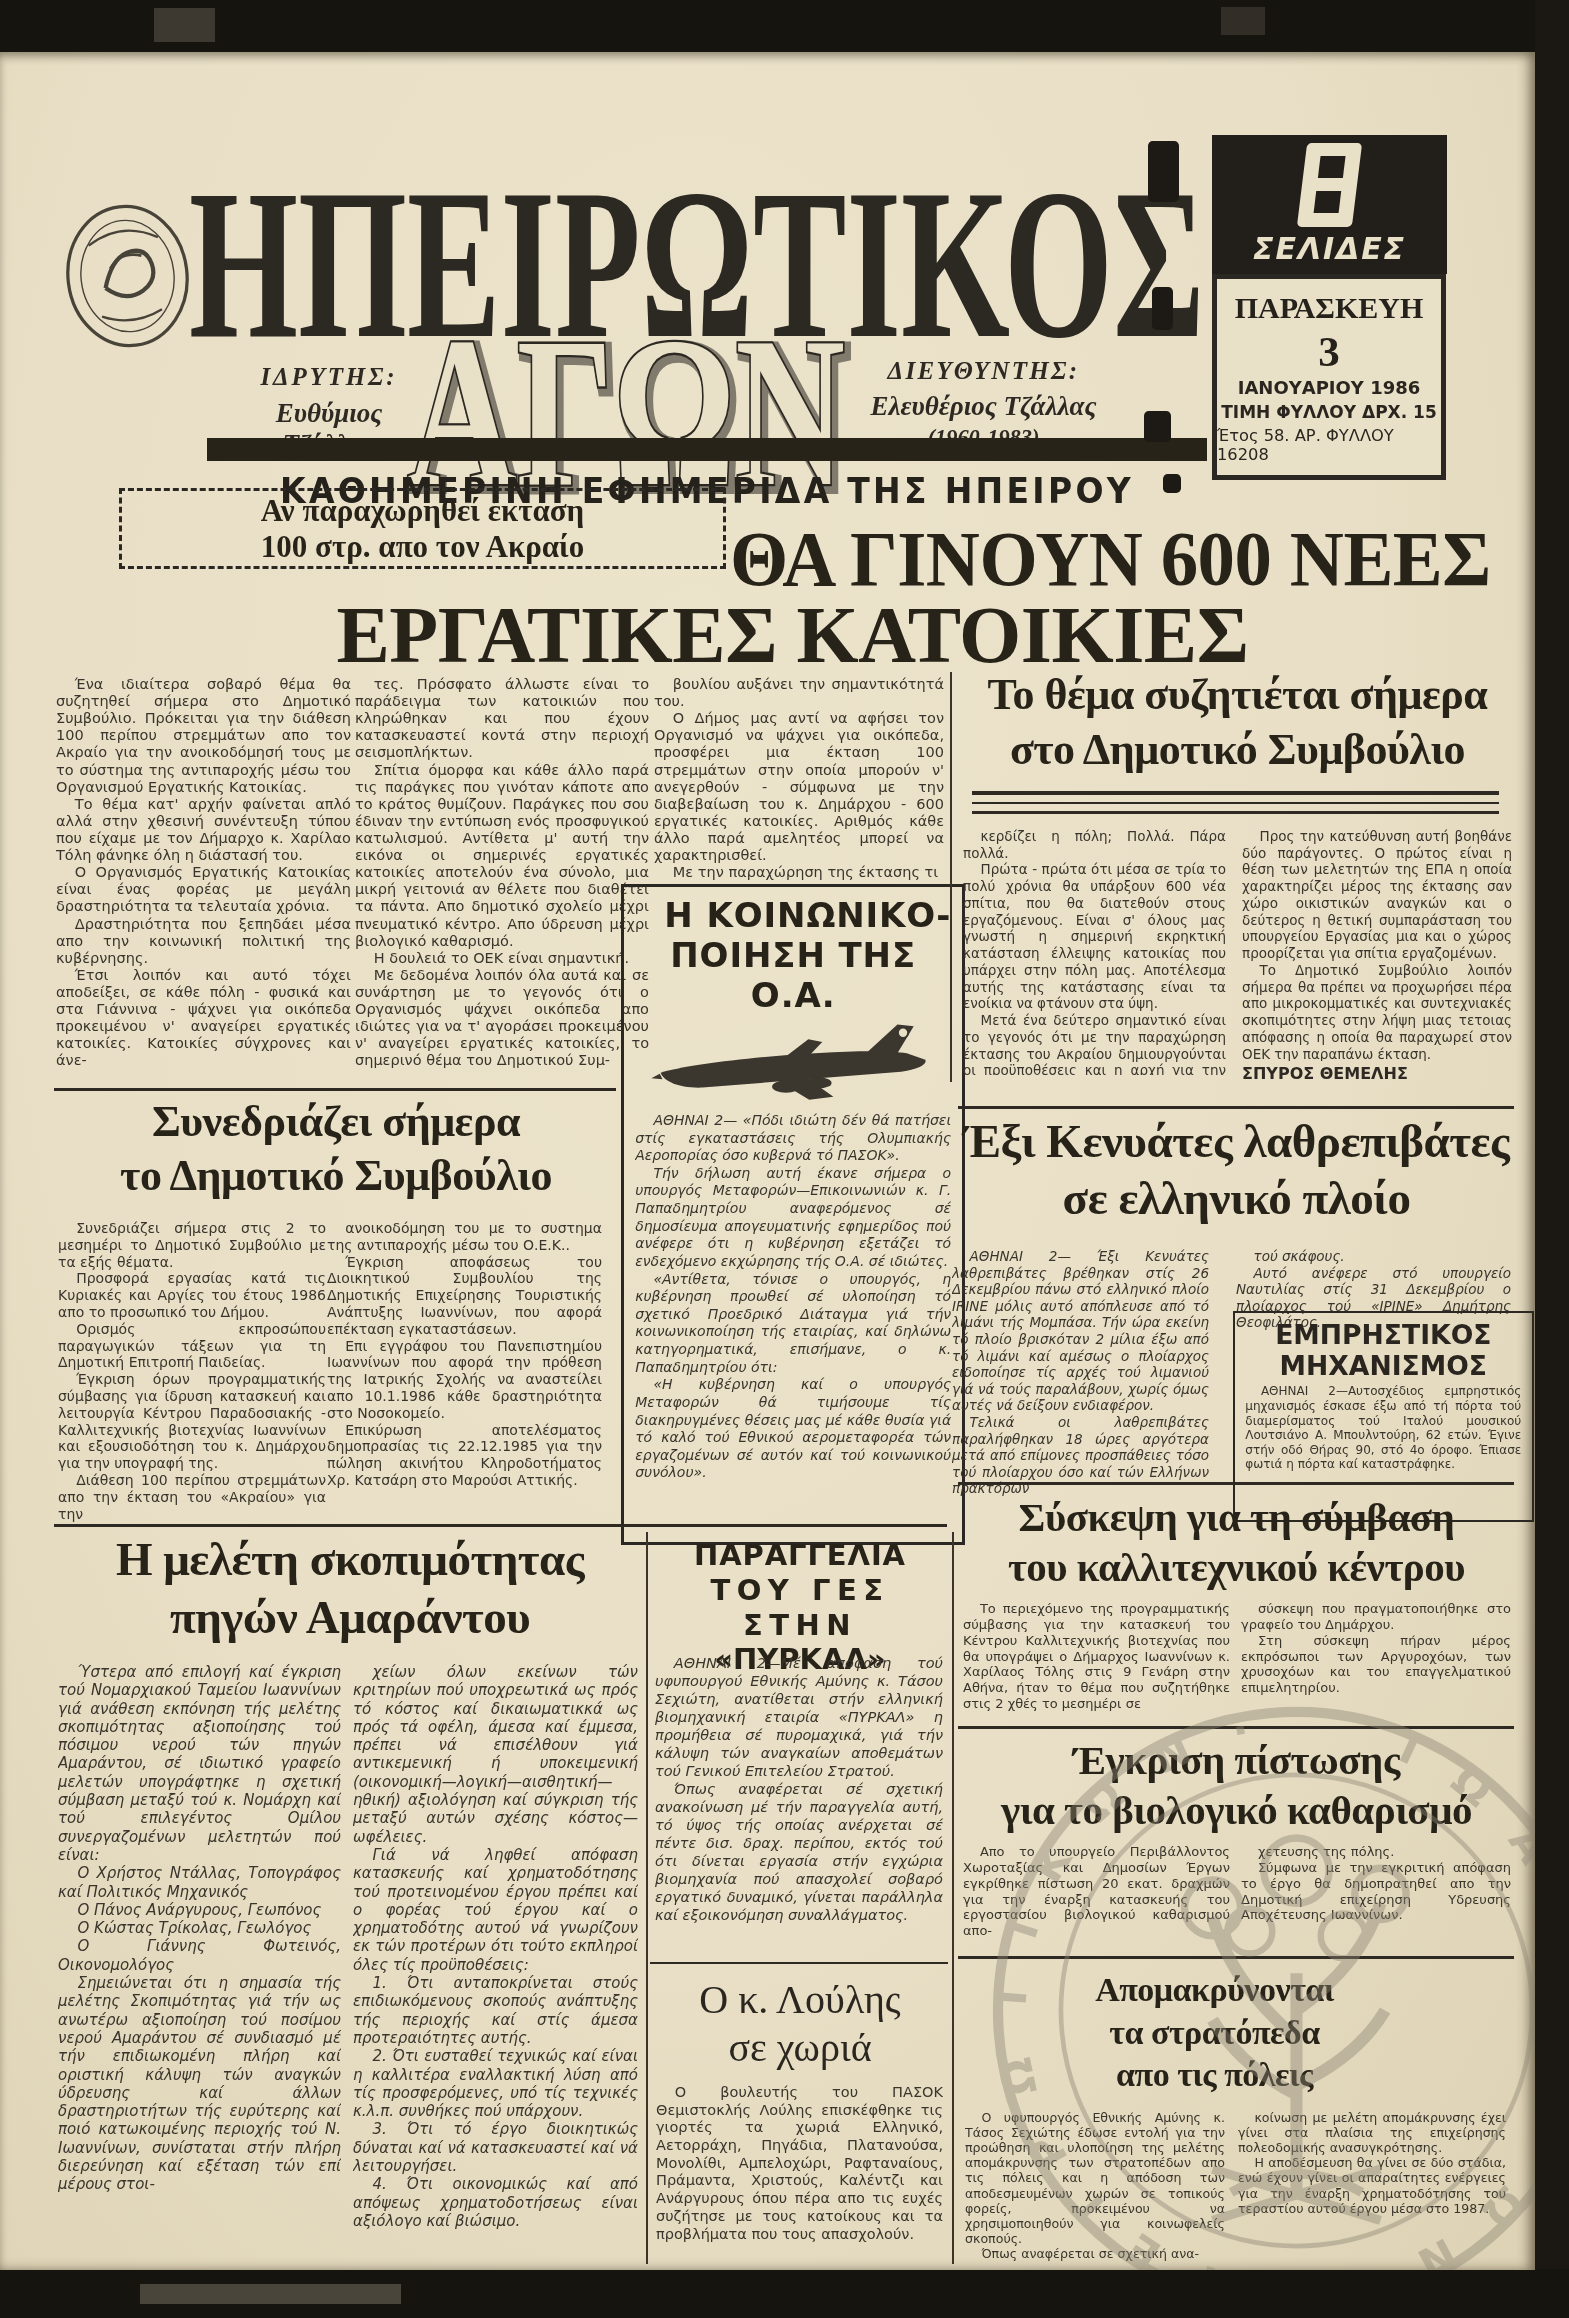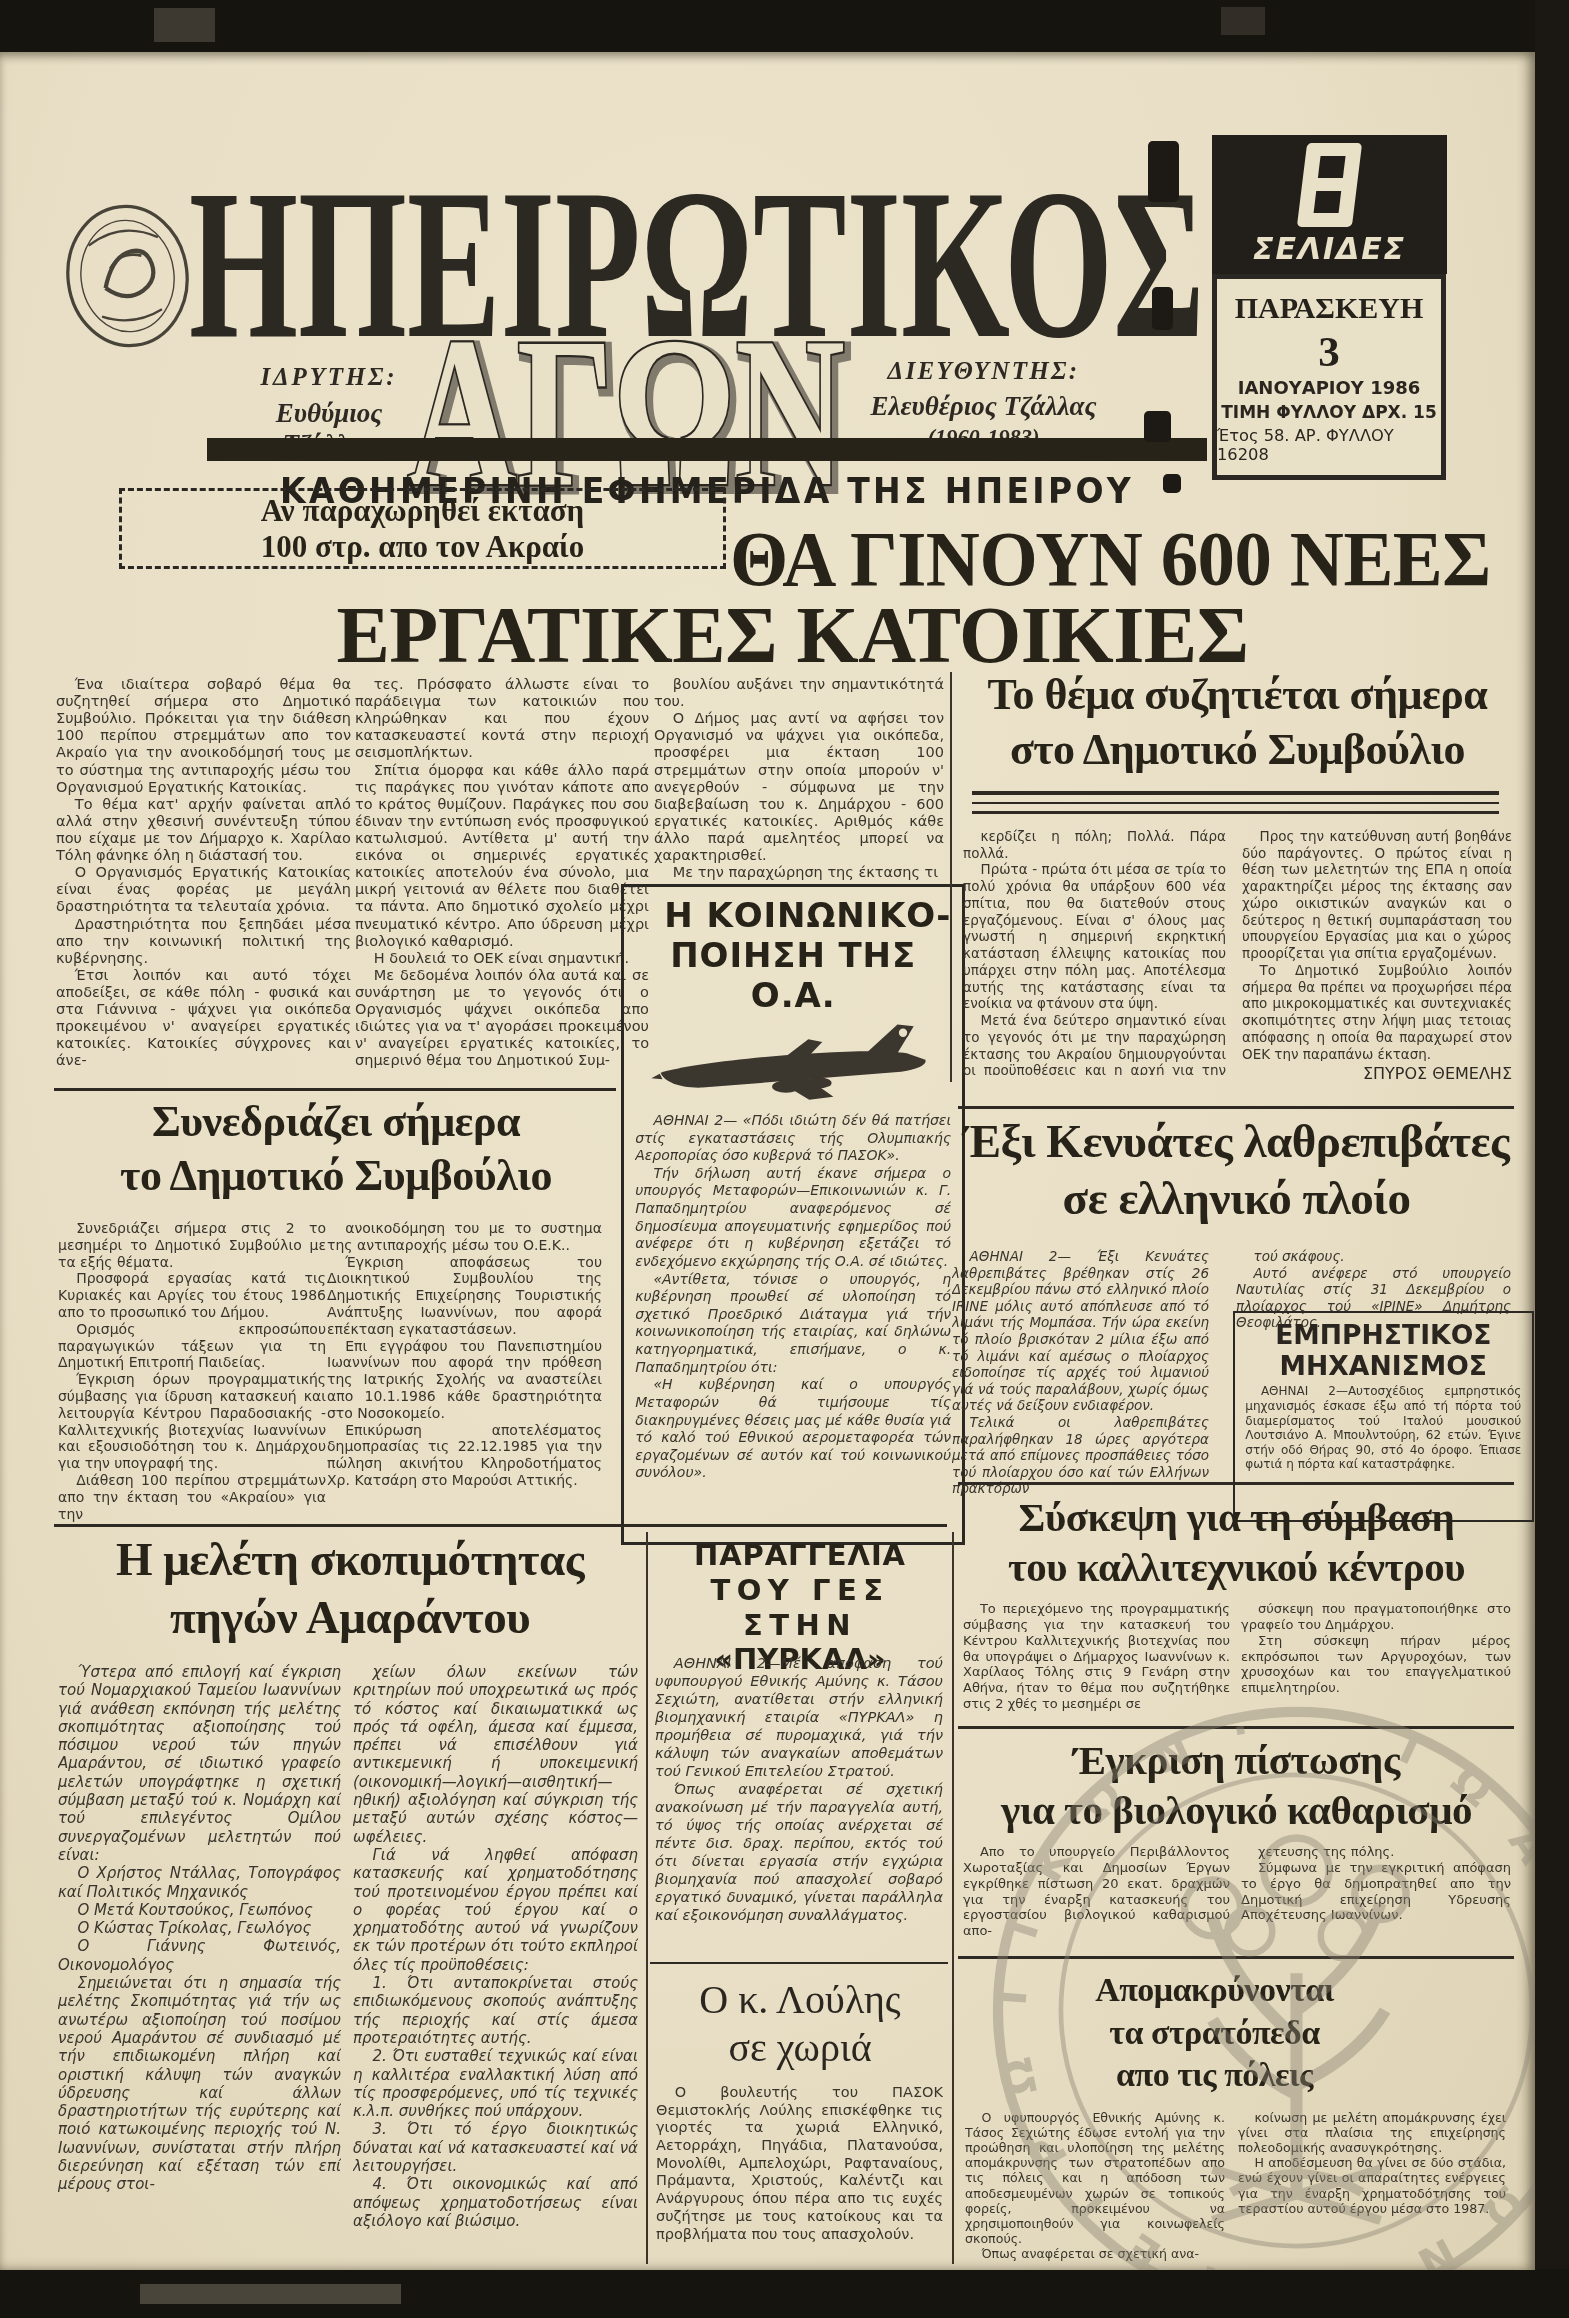--- a/index.html
+++ b/index.html
@@ -17,21 +17,21 @@
   .col p{margin:0;text-indent:1.3em;}
   .col p:first-child{text-indent:1.3em;}
   .ital{font-style:italic;}
   .hline{position:absolute;background:#2e2a23;height:3.3px;}
   .vline{position:absolute;background:#3a342b;width:1.9px;}
   .barblack{position:absolute;background:#16140f;}
   .mark{position:absolute;background:#1d1a15;border-radius:4.7px;}
   .dbl-rule{position:absolute;height:16px;border-top:4.2px solid #2e2a23;border-bottom:3.7px solid #2e2a23;
             background:linear-gradient(#2e2a23,#2e2a23) center/100% 2.3px no-repeat;}
   .box{position:absolute;border:3.7px solid #2b2722;overflow:hidden;}
-  .byline{position:absolute;text-align:right;font-weight:normal;color:#2e2a23;}
+  .byline{position:absolute;text-align:left;font-weight:bold;color:#2e2a23;}
   #watermark{position:absolute;opacity:.42;pointer-events:none;}
 </style>
 </head>
 <body>
 
 <div id="stage">
 
   <div class="barblack" style="left:0;top:0;width:1569px;height:52px;"></div>
   <div class="abs" style="left:154px;top:8.4px;width:61px;height:34px;background:#6f6758;opacity:.45;"></div>
   <div class="abs" style="left:1221px;top:6.5px;width:44px;height:28px;background:#5d564a;opacity:.4;"></div>
@@ -198,21 +198,21 @@
           <p>ΑΘΗΝΑΙ 2—Αυτοσχέδιος εμπρηστικός μηχανισμός έσκασε έξω από τή πόρτα τού διαμερίσματος τού Ιταλού μουσικού Λουτσιάνο Α. Μπουλντούρη, 62 ετών. Έγινε στήν οδό Θήρας 90, στό 4ο όροφο. Έπιασε φωτιά η πόρτα καί καταστράφηκε.</p>
         </div>
     </div>
 
     <div class="hline" style="left:54px;top:1472px;width:893px;"></div>
     <div class="abs art-title" style="left:54px;top:1483px;width:592px;font-size:47px;">Η μελέτη σκοπιμότητας</div>
     <div class="abs art-title" style="left:54px;top:1541px;width:592px;font-size:47px;">πηγών Αμαράντου</div>
     <div class="col ital" style="left:58px;top:1611px;width:283px;height:601px;font-size:15px;line-height:1.22;">
         <p>Ύστερα από επιλογή καί έγκριση τού Νομαρχιακού Ταμείου Ιωαννίνων γιά ανάθεση εκπόνηση τής μελέτης σκοπιμότητας αξιοποίησης τού πόσιμου νερού τών πηγών Αμαράντου, σέ ιδιωτικό γραφείο μελετών υπογράφτηκε η σχετική σύμβαση μεταξύ τού κ. Νομάρχη καί τού επιλεγέντος Ομίλου συνεργαζομένων μελετητών πού είναι:</p>
         <p>Ο Χρήστος Ντάλλας, Τοπογράφος καί Πολιτικός Μηχανικός</p>
-        <p>Ο Μετά Κουτσούκος, Γεωπόνος</p>
+        <p>Ο Πάνος Ανάργυρους, Γεωπόνος</p>
         <p>Ο Κώστας Τρίκολας, Γεωλόγος</p>
         <p>Ο Γιάννης Φωτεινός, Οικονομολόγος</p>
         <p>Σημειώνεται ότι η σημασία τής μελέτης Σκοπιμότητας γιά τήν ως ανωτέρω αξιοποίηση τού ποσίμου νερού Αμαράντου σέ συνδιασμό μέ τήν επιδιωκομένη πλήρη καί οριστική κάλυψη τών αναγκών ύδρευσης καί άλλων δραστηριοτήτων τής ευρύτερης καί ποιό κατωκοιμένης περιοχής τού Ν. Ιωαννίνων, συνίσταται στήν πλήρη διερεύνηση καί εξέταση τών επί μέρους στοι-</p>
       </div>
     <div class="col ital" style="left:353px;top:1611px;width:285px;height:601px;font-size:15px;line-height:1.22;">
         <p>χείων όλων εκείνων τών κριτηρίων πού υποχρεωτικά ως πρός τό κόστος καί δικαιωματικκά ως πρός τά οφέλη, άμεσα καί έμμεσα, πρέπει νά επισέλθουν γιά αντικεμενική ή υποκειμενική (οικονομική—λογική—αισθητική—ηθική) αξιολόγηση καί σύγκριση τής μεταξύ αυτών σχέσης κόστος—ωφέλειες.</p>
         <p>Γιά νά ληφθεί απόφαση κατασκευής καί χρηματοδότησης τού προτεινομένου έργου πρέπει καί ο φορέας τού έργου καί ο χρηματοδότης αυτού νά γνωρίζουν εκ τών προτέρων ότι τούτο εκπληροί όλες τίς προϋποθέσεις:</p>
         <p>1. Ότι ανταποκρίνεται στούς επιδιωκόμενους σκοπούς ανάπτυξης τής περιοχής καί στίς άμεσα προτεραιότητες αυτής.</p>
         <p>2. Ότι ευσταθεί τεχνικώς καί είναι η καλλιτέρα εναλλακτική λύση από τίς προσφερόμενες, υπό τίς τεχνικές κ.λ.π. συνθήκες πού υπάρχουν.</p>
         <p>3. Ότι τό έργο διοικητικώς δύναται καί νά κατασκευαστεί καί νά λειτουργήσει.</p>

